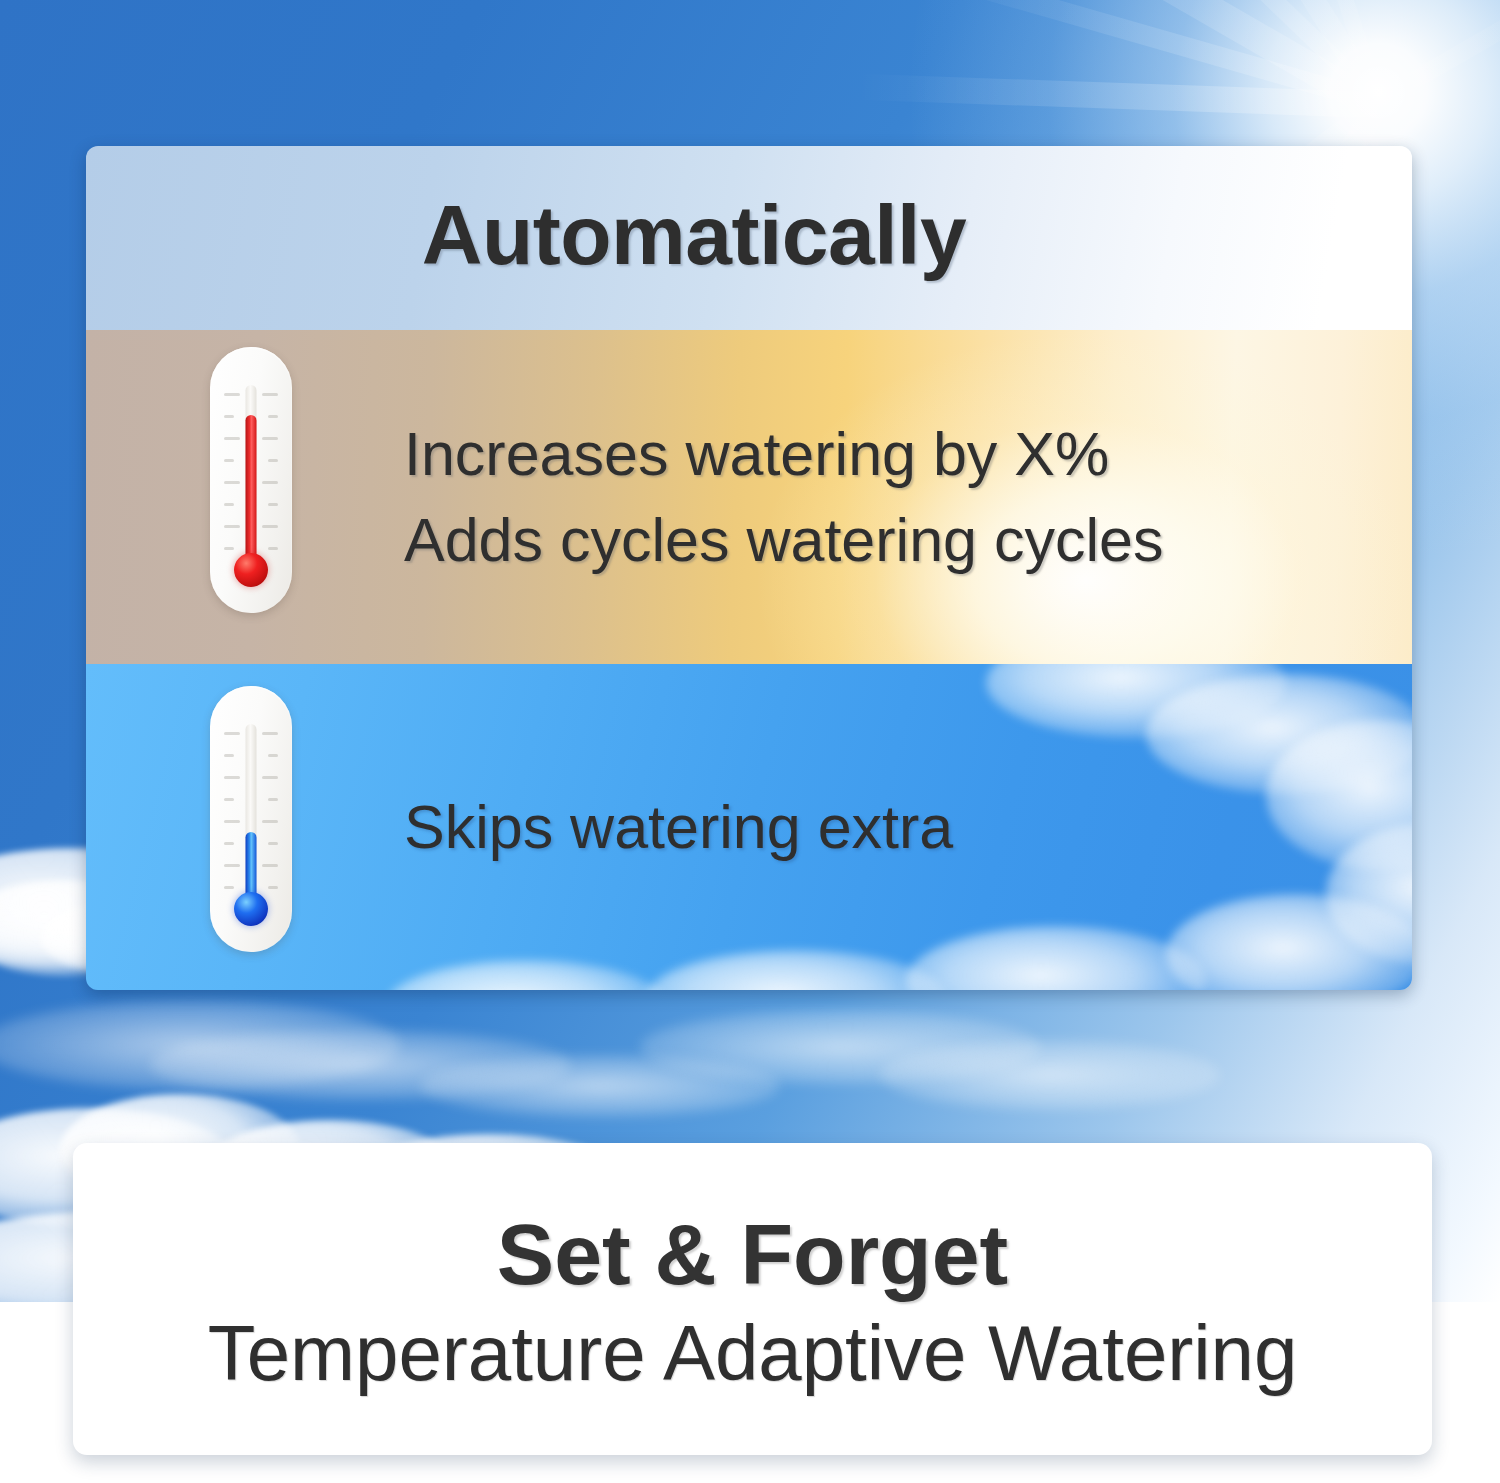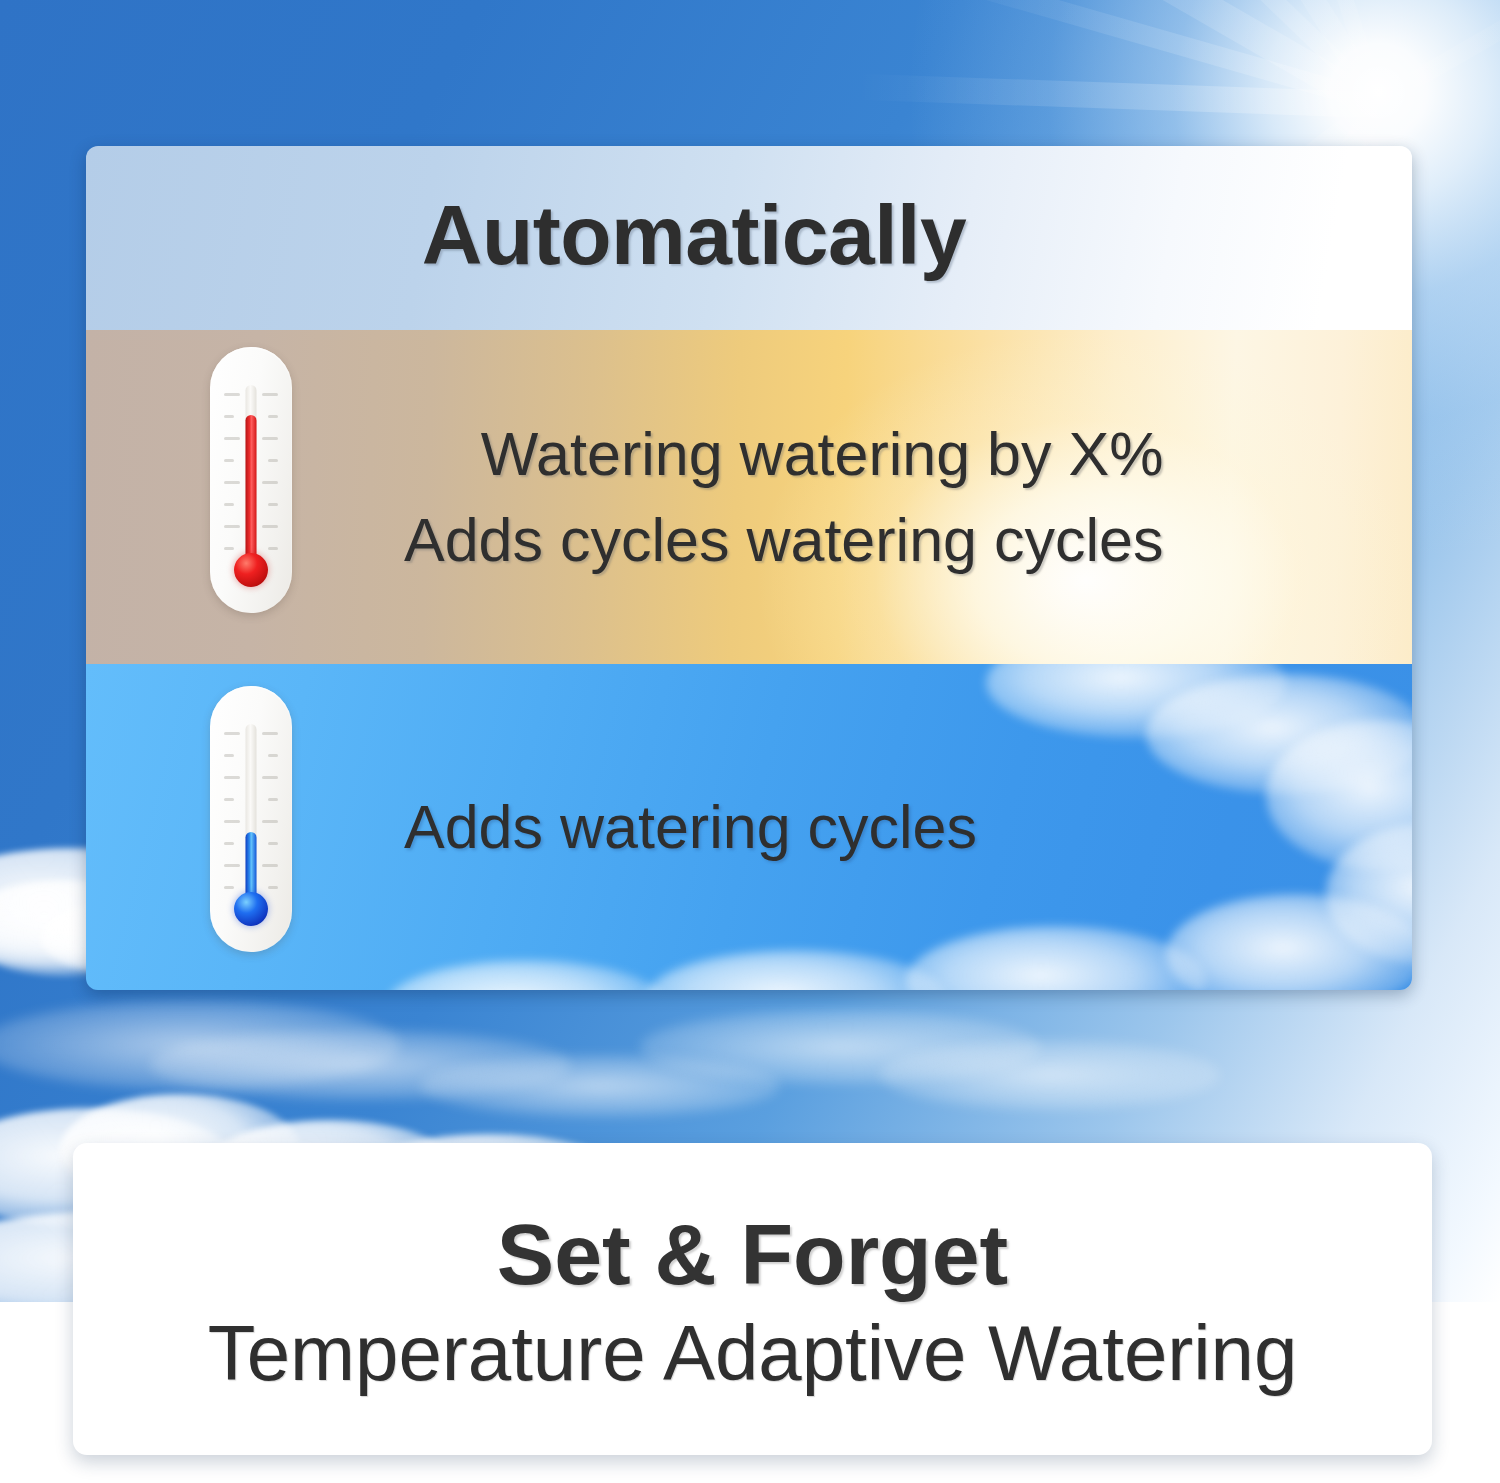--- a/index.html
+++ b/index.html
@@ -9,21 +9,20 @@
     font-family:"Liberation Sans", sans-serif;
     overflow:hidden;
   }
 
   
   #canvas {
     position:relative;
     width:1500px; height:1483px;
     background:#ffffff;
     overflow:hidden;
-    text-align:right;
   }
 
   
   #sky-photo {
     position:absolute;
     left:0; top:0;
     width:1500px; height:1302px;
     background:
       
       radial-gradient(circle at 1378px 92px,
@@ -344,21 +343,21 @@
             <div class="tick r" style="top:132px;"></div>
             <div class="tick short l" style="top:154px;"></div>
             <div class="tick short r" style="top:154px;"></div>
           </div>
           <div class="therm-tube"></div>
           <div class="therm-fill hot" style="height:152px;"></div>
           <div class="therm-bulb hot"></div>
         </div>
 
         <div class="row-text">
-          <div class="row-line">Watering watering by X%</div>
+          <div class="row-line">Increases watering by X%</div>
           <div class="row-line">Adds cycles watering cycles</div>
         </div>
       </div>
     </div>
 
     <div id="cold-band">
 
       <div class="sky-cloud-in-band" style="left:900px; top:-36px; width:300px; height:110px;"></div>
       <div class="sky-cloud-in-band" style="left:1060px; top:10px;  width:280px; height:120px;"></div>
       <div class="sky-cloud-in-band" style="left:1180px; top:56px;  width:230px; height:150px;"></div>
@@ -389,21 +388,21 @@
             <div class="tick r" style="top:132px;"></div>
             <div class="tick short l" style="top:154px;"></div>
             <div class="tick short r" style="top:154px;"></div>
           </div>
           <div class="therm-tube"></div>
           <div class="therm-fill cold" style="height:74px;"></div>
           <div class="therm-bulb cold"></div>
         </div>
 
         <div class="row-text">
-          <div class="row-line">Adds watering cycles</div>
+          <div class="row-line">Skips watering extra</div>
         </div>
       </div>
     </div>
 
   </div>
 
   <div id="caption-card">
     <div id="caption-line-2">Set &amp; Forget</div>
     <div id="caption-line-1">Temperature Adaptive Watering</div>
   </div>

